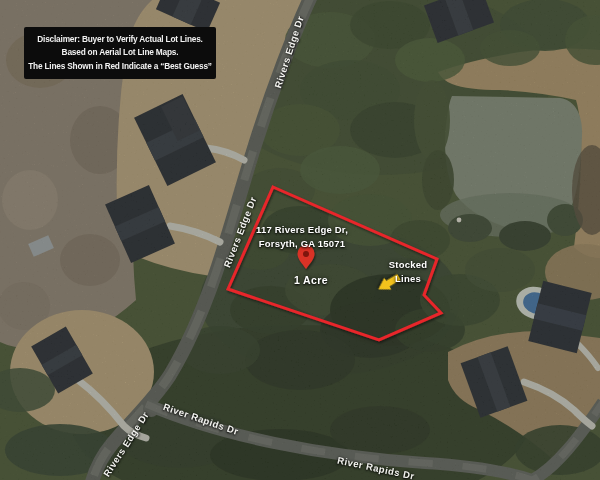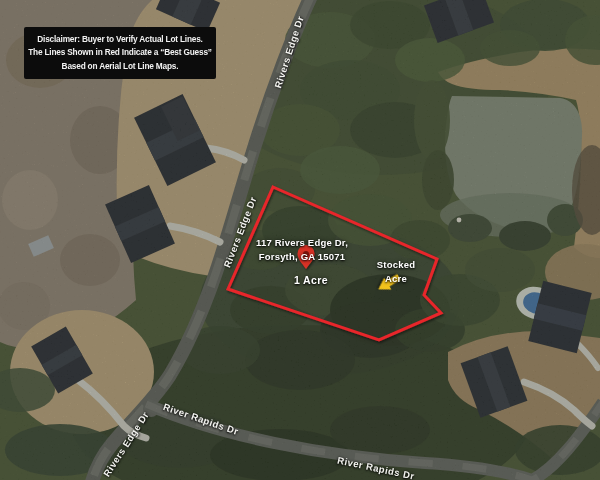--- a/index.html
+++ b/index.html
@@ -18,23 +18,23 @@
     color:#f2f2f2;font-size:8.3px;font-weight:700;letter-spacing:-0.2px;line-height:1.62;
     text-align:center;
   }
   .disclaimer span{white-space:nowrap;}
   
   .anno{
     position:absolute;color:#ffffff;font-weight:700;text-align:center;
     text-shadow:0 1px 2px rgba(0,0,0,.95),0 0 4px rgba(0,0,0,.65);
     transform:translate(-50%,-50%);line-height:1.45;white-space:nowrap;
   }
-  .addr{left:302px;top:250px;font-size:9.5px;letter-spacing:.2px;}
+  .addr{left:302px;top:237px;font-size:9.5px;letter-spacing:.2px;}
   .acre{left:311px;top:281px;font-size:10.5px;letter-spacing:.4px;}
-  .pond-lbl{left:396px;top:272px;font-size:9.5px;letter-spacing:.2px;}
+  .pond-lbl{left:408px;top:272px;font-size:9.5px;letter-spacing:.2px;}
   
   .street{
     position:absolute;color:#f3f3ef;font-weight:700;font-size:9.5px;letter-spacing:.5px;
     text-shadow:0 1px 2px rgba(0,0,0,.9),0 0 3px rgba(0,0,0,.7);
     white-space:nowrap;
   }
   .st-re-top{left:289px;top:52px;transform:translate(-50%,-50%) rotate(-72deg);}
   .st-re-mid{left:240px;top:232px;transform:translate(-50%,-50%) rotate(-69deg);}
   .st-re-bot{left:126px;top:444px;transform:translate(-50%,-50%) rotate(-57deg);}
   .st-rr-left{left:201px;top:419px;transform:translate(-50%,-50%) rotate(19deg);}
@@ -187,34 +187,34 @@
 
     <g transform="translate(399,277) rotate(149)" filter="url(#ds)">
       <path d="M0,-3.2 L13,-3.2 L13,-6.8 L24,0 L13,6.8 L13,3.2 L0,3.2 Z" fill="#f2c21e"></path>
     </g>
   </svg>
 
   <div class="overlay">
 
     <div class="disclaimer">
       <span>Disclaimer:  Buyer to Verify Actual Lot Lines.</span>
+      <span>Based on Aerial Lot Line Maps.</span>
       <span>The Lines Shown in Red Indicate a “Best Guess”</span>
-      <span>Based on Aerial Lot Line Maps.</span>
     </div>
 
     <div class="anno addr">
       <div>117 Rivers Edge Dr,</div>
       <div>Forsyth, GA 15071</div>
     </div>
 
     <div class="anno acre">1 Acre</div>
 
     <div class="anno pond-lbl">
       <div>Stocked</div>
-      <div>Acre</div>
+      <div>Lines</div>
     </div>
 
     <div class="street st-re-top">Rivers Edge Dr</div>
     <div class="street st-re-mid">Rivers Edge Dr</div>
     <div class="street st-re-bot">Rivers Edge Dr</div>
     <div class="street st-rr-left">River Rapids Dr</div>
     <div class="street st-rr-right">River Rapids Dr</div>
   </div>
 
 </div>

